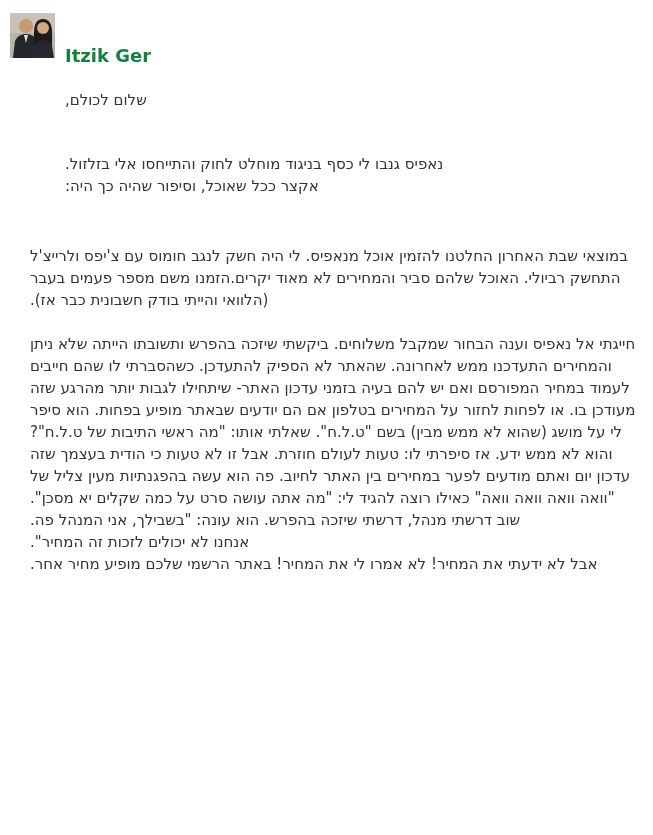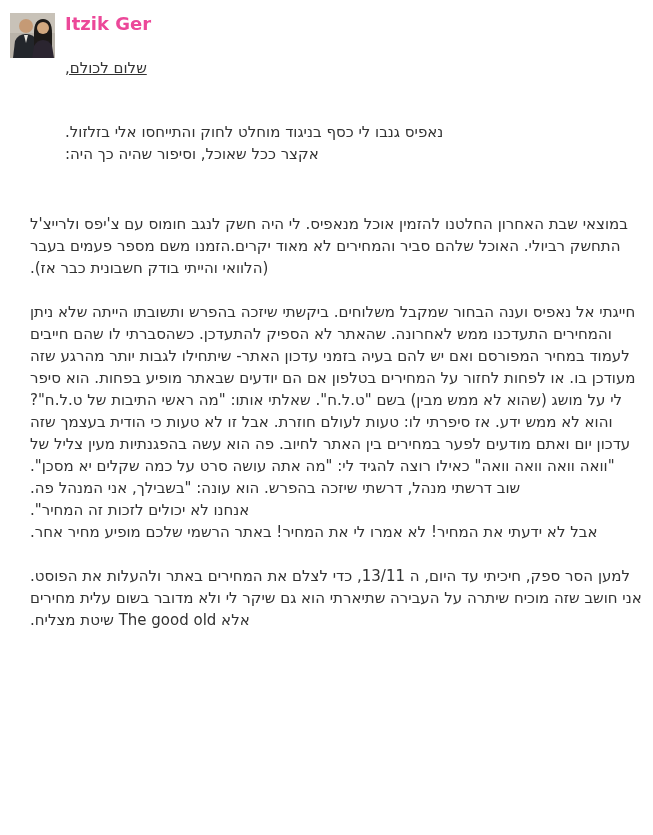--- a/index.html
+++ b/index.html
@@ -33,35 +33,35 @@
   .avatar svg { display: block; }
   .header-col {
     margin-left: 10px;
     flex: 1 1 auto;
     min-width: 0;
   }
   .author-name {
     display: inline-block;
     font-size: 18px;
     font-weight: bold;
-    color: #ec4899;
+    color: #15803d;
     text-decoration: none;
     line-height: 22px;
     cursor: pointer;
+    margin-top: 32px;
   }
   .msg-head {
     direction: rtl;
     text-align: left;
     font-size: 15px;
     line-height: 22px;
     white-space: pre-line;
   }
   .greeting {
     margin-bottom: 20px;
-    text-decoration: underline;
   }
   .lead {
     margin-bottom: 0;
   }
   .post-body {
     direction: rtl;
     text-align: left;
     padding: 14px 6px 0 30px;
     font-size: 15px;
     line-height: 22px;
@@ -104,17 +104,16 @@
       </div>
     </div>
   </div>
 
   <div class="post-body">
     <div class="para">במוצאי שבת האחרון החלטנו להזמין אוכל מנאפיס. לי היה חשק לנגב חומוס עם צ'יפס ולרייצ'ל התחשק רביולי. האוכל שלהם סביר והמחירים לא מאוד יקרים.הזמנו משם מספר פעמים בעבר (הלוואי והייתי בודק חשבונית כבר אז).</div>
     <div class="para">חייגתי אל נאפיס וענה הבחור שמקבל משלוחים. ביקשתי שיזכה בהפרש ותשובתו הייתה שלא ניתן והמחירים התעדכנו ממש לאחרונה. שהאתר לא הספיק להתעדכן. כשהסברתי לו שהם חייבים לעמוד במחיר המפורסם ואם יש להם בעיה בזמני עדכון האתר- שיתחילו לגבות יותר מהרגע שזה מעודכן בו. או לפחות לחזור על המחירים בטלפון אם הם יודעים שבאתר מופיע בפחות. הוא סיפר לי על מושג (שהוא לא ממש מבין) בשם "ט.ל.ח". שאלתי אותו: "מה ראשי התיבות של ט.ל.ח"? והוא לא ממש ידע. אז סיפרתי לו: טעות לעולם חוזרת. אבל זו לא טעות כי הודית בעצמך שזה עדכון יום ואתם מודעים לפער במחירים בין האתר לחיוב. פה הוא עשה בהפגנתיות מעין צליל של "וואה וואה וואה וואה" כאילו רוצה להגיד לי: "מה אתה עושה סרט על כמה שקלים יא מסכן".
 שוב דרשתי מנהל, דרשתי שיזכה בהפרש. הוא עונה: "בשבילך, אני המנהל פה.
 אנחנו לא יכולים לזכות זה המחיר".
 אבל לא ידעתי את המחיר! לא אמרו לי את המחיר! באתר הרשמי שלכם מופיע מחיר אחר.</div>
-    <div class="para">למען הסר ספק, חיכיתי עד היום, ה 13/11, כדי לצלם את המחירים באתר ולהעלות את הפוסט. אני חושב שזה מוכיח שיתרה על העבירה שתיארתי הוא גם שיקר לי ולא מדובר בשום עלית מחירים אלא The good old שיטת מצליח.</div>
 
   </div>
 
 </div>
 
 </body></html>

